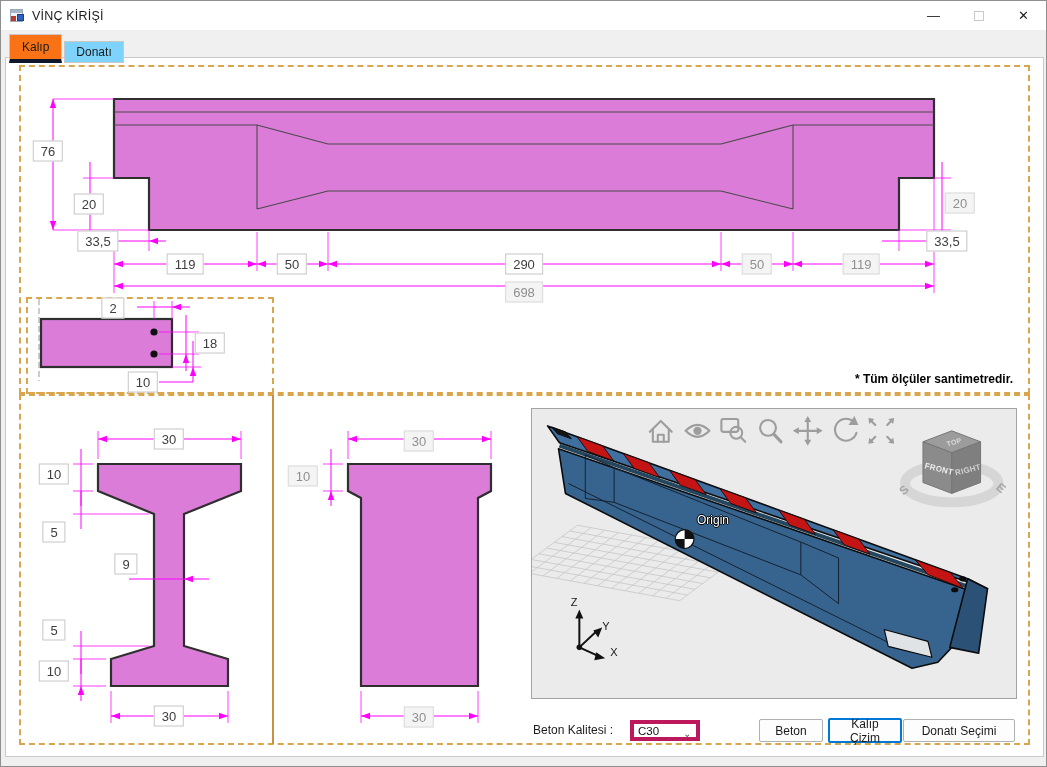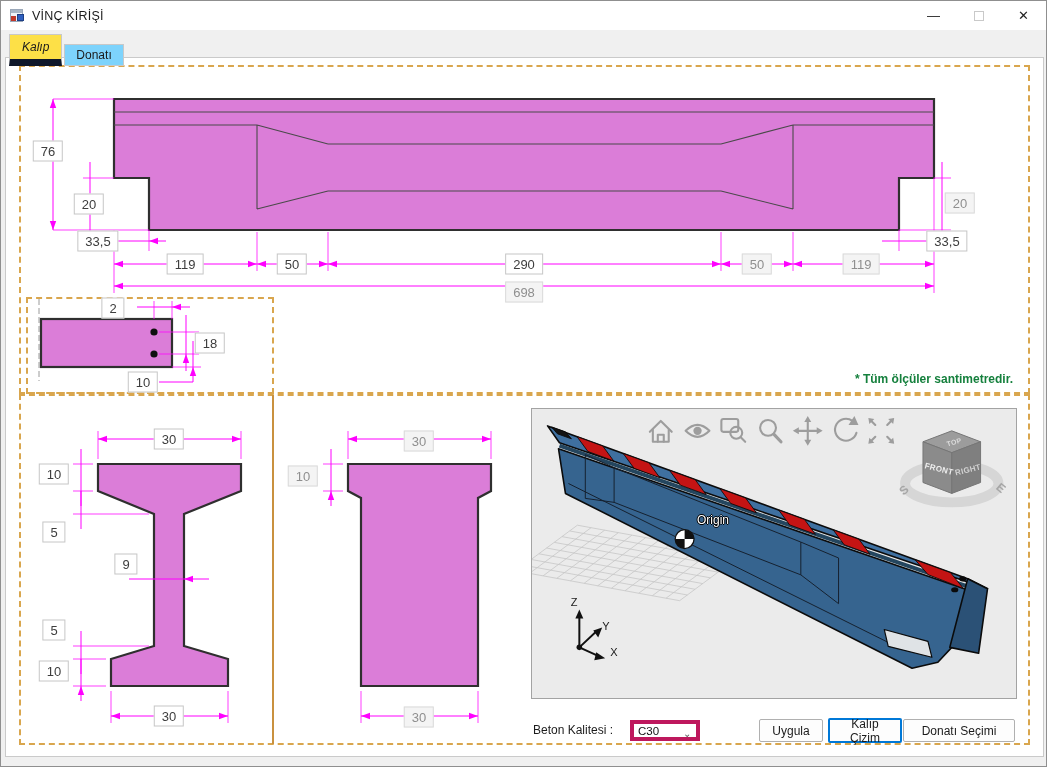--- a/index.html
+++ b/index.html
@@ -17,35 +17,35 @@
   .appicon .b{position:absolute;left:1px;top:2px;width:11px;height:3px;background:#a8b6c6;}
   .appicon .c{position:absolute;left:1px;top:8px;width:5px;height:5px;background:#c0392b;}
   .appicon .d{position:absolute;left:7px;top:6px;width:7px;height:7px;background:#2e5fbf;border:1px solid #1d3f86;}
   .wtitle{font-size:12.5px;color:#1b1b1b;letter-spacing:.2px;}
   .winbtns{position:absolute;right:0;top:0;height:29px;display:flex;}
   .winbtn{width:45px;height:29px;display:flex;align-items:center;justify-content:center;font-size:13px;color:#222;cursor:default;}
   .winbtn.max span{display:block;width:10px;height:10px;border:1px solid #c9c9c9;}
   
   .tabstrip{position:absolute;left:8px;top:33px;display:flex;align-items:flex-end;z-index:5;}
   .tab{font-size:12px;color:#1b1b1b;background:#7dd3fc;border:1px solid #c8c8c8;padding:3px 11px 3px 11px;margin-right:2px;position:relative;}
-  .tab.active{background:#fde047;border-bottom:7px solid #0f172a;padding:5px 12px 5px 12px;z-index:6;font-style:italic;}
+  .tab.active{background:#f97316;border-bottom:4px solid #0f172a;padding:5px 12px 5px 12px;z-index:6;}
   .tabpage{position:absolute;left:4px;top:56px;width:1039px;height:700px;background:#ffffff;border:1px solid #cacaca;}
   
   .gbox{position:absolute;border:2px dashed #d9a64e;}
   .gb1{left:18px;top:64px;width:1011px;height:329px;}
   .gb2{left:25px;top:296px;width:248px;height:97px;}
   .gb3{left:18px;top:393px;width:1011px;height:351px;}
   .vdivider{position:absolute;left:271px;top:394px;height:349px;width:0;border-left:2px solid #c9913f;}
   
   svg.linework{position:absolute;left:0;top:0;width:1047px;height:767px;pointer-events:none;z-index:2;}
   
   .dim{position:absolute;transform:translate(-50%,-50%);background:#ffffff;border:1px solid #c6c6c6;
        color:#3d3d3d;font-size:13px;line-height:1;padding:3px 7px;white-space:nowrap;z-index:4;}
   .dim.gray{color:#8f8f8f;background:#f4f4f4;border-color:#dadada;}
-  .note{position:absolute;left:700px;top:371px;width:312px;text-align:right;font-size:12px;font-weight:600;color:#15803d;z-index:4;}
+  .note{position:absolute;left:700px;top:371px;width:312px;text-align:right;font-size:12px;font-weight:600;color:#000000;z-index:4;}
   
   .viewport{position:absolute;left:530px;top:407px;width:486px;height:291px;background:#ebebeb;border:1px solid #a3a3a3;z-index:3;}
   .viewport svg{position:absolute;left:0;top:0;width:100%;height:100%;}
   .vplabel{position:absolute;transform:translate(-50%,-50%);z-index:5;white-space:nowrap;}
   .origin-label{font-size:12px;color:#ffffff;text-shadow:-1px 0 0 #000,1px 0 0 #000,0 -1px 0 #000,0 1px 0 #000;}
   .axislabel{font-size:11px;color:#1a1a1a;}
   .cubelabel{font-size:8px;color:#ededed;font-weight:600;letter-spacing:.3px;}
   .compasslabel{font-size:12px;color:#a6a6a6;font-weight:600;}
   
   .footer-label{position:absolute;left:532px;top:722px;font-size:12px;color:#1c1c1c;z-index:4;}
@@ -291,17 +291,17 @@
   <span class="vplabel cubelabel" style="left:937.5px;top:468px;transform:translate(-50%,-50%) rotate(14deg);">FRONT</span>
   <span class="vplabel cubelabel" style="left:967px;top:469px;transform:translate(-50%,-50%) rotate(-14deg);color:#d2d2d2;">RIGHT</span>
   <span class="vplabel compasslabel" style="left:903px;top:489px;transform:translate(-50%,-50%) rotate(-40deg);">S</span>
   <span class="vplabel compasslabel" style="left:1000px;top:487px;transform:translate(-50%,-50%) rotate(40deg);">E</span>
 
   <span class="footer-label">Beton Kalitesi :</span>
   <div class="combo">
     <span>C30</span>
     <span class="chev">⌄</span>
   </div>
-  <button class="btn b-apply">Uygula</button>
+  <button class="btn b-apply">Beton</button>
   <button class="btn b-formwork focusd">Kalıp Çizim</button>
   <button class="btn b-rebar">Donatı Seçimi</button>
 
 </div>
 
 </body></html>

